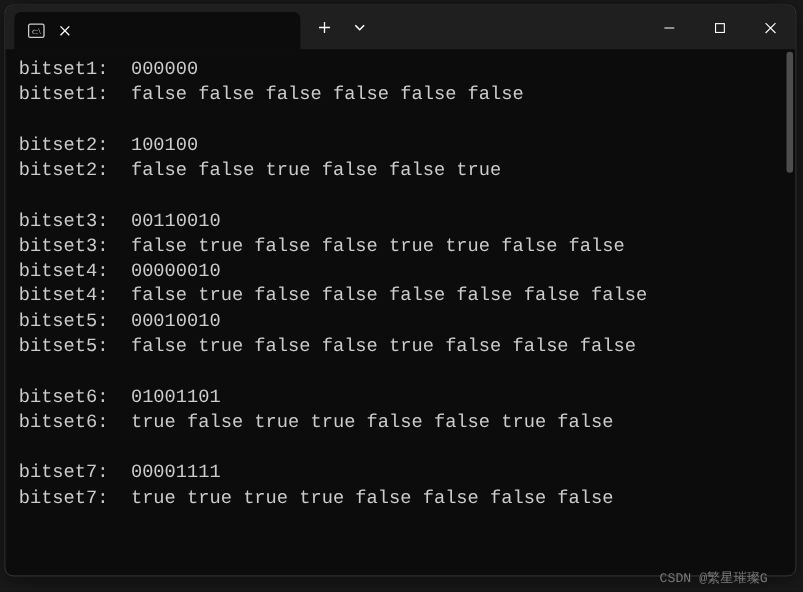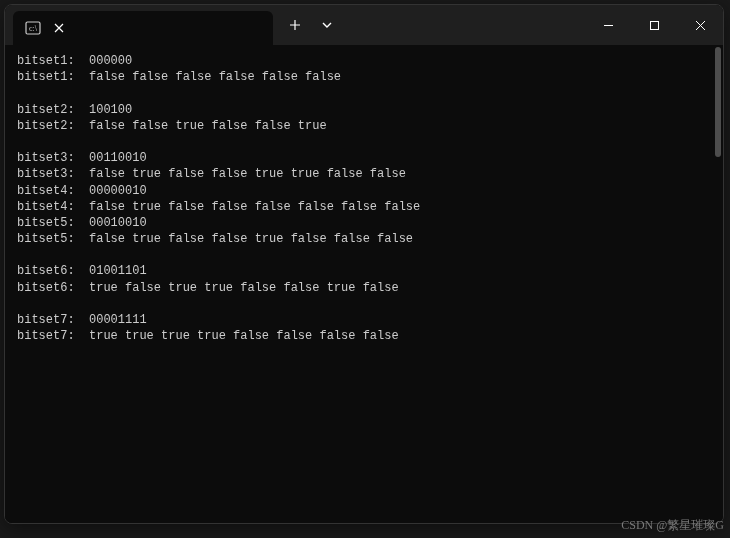--- a/index.html
+++ b/index.html
@@ -98,42 +98,42 @@
     display: flex;
     align-items: center;
     justify-content: center;
     cursor: pointer;
   }
   .terminal {
     flex: 1;
     background: #0c0c0c;
     padding: 8px 0 8px 12px;
     color: #cccccc;
-    font-size: 12px;
+    font-size: 17px;
     line-height: 1.35;
     white-space: pre;
     overflow: hidden;
     position: relative;
   }
   .scrollbar {
     position: absolute;
     right: 2px;
     top: 2px;
     width: 6px;
     height: 110px;
     background: #4d4d4d;
     border-radius: 3px;
   }
   .watermark {
     position: absolute;
-    right: 6px;
+    right: 32px;
     bottom: 4px;
     color: #7a7a7a;
     font-size: 12px;
-    font-family: Liberation Serif, serif;
+    font-family: Liberation Mono, monospace;
   }
 </style>
 </head>
 <body>
 
 <div class="window">
   <div class="titlebar">
     <div class="tab">
       <span class="tab-icon">
         <svg width="16" height="16" viewBox="0 0 16 16">

